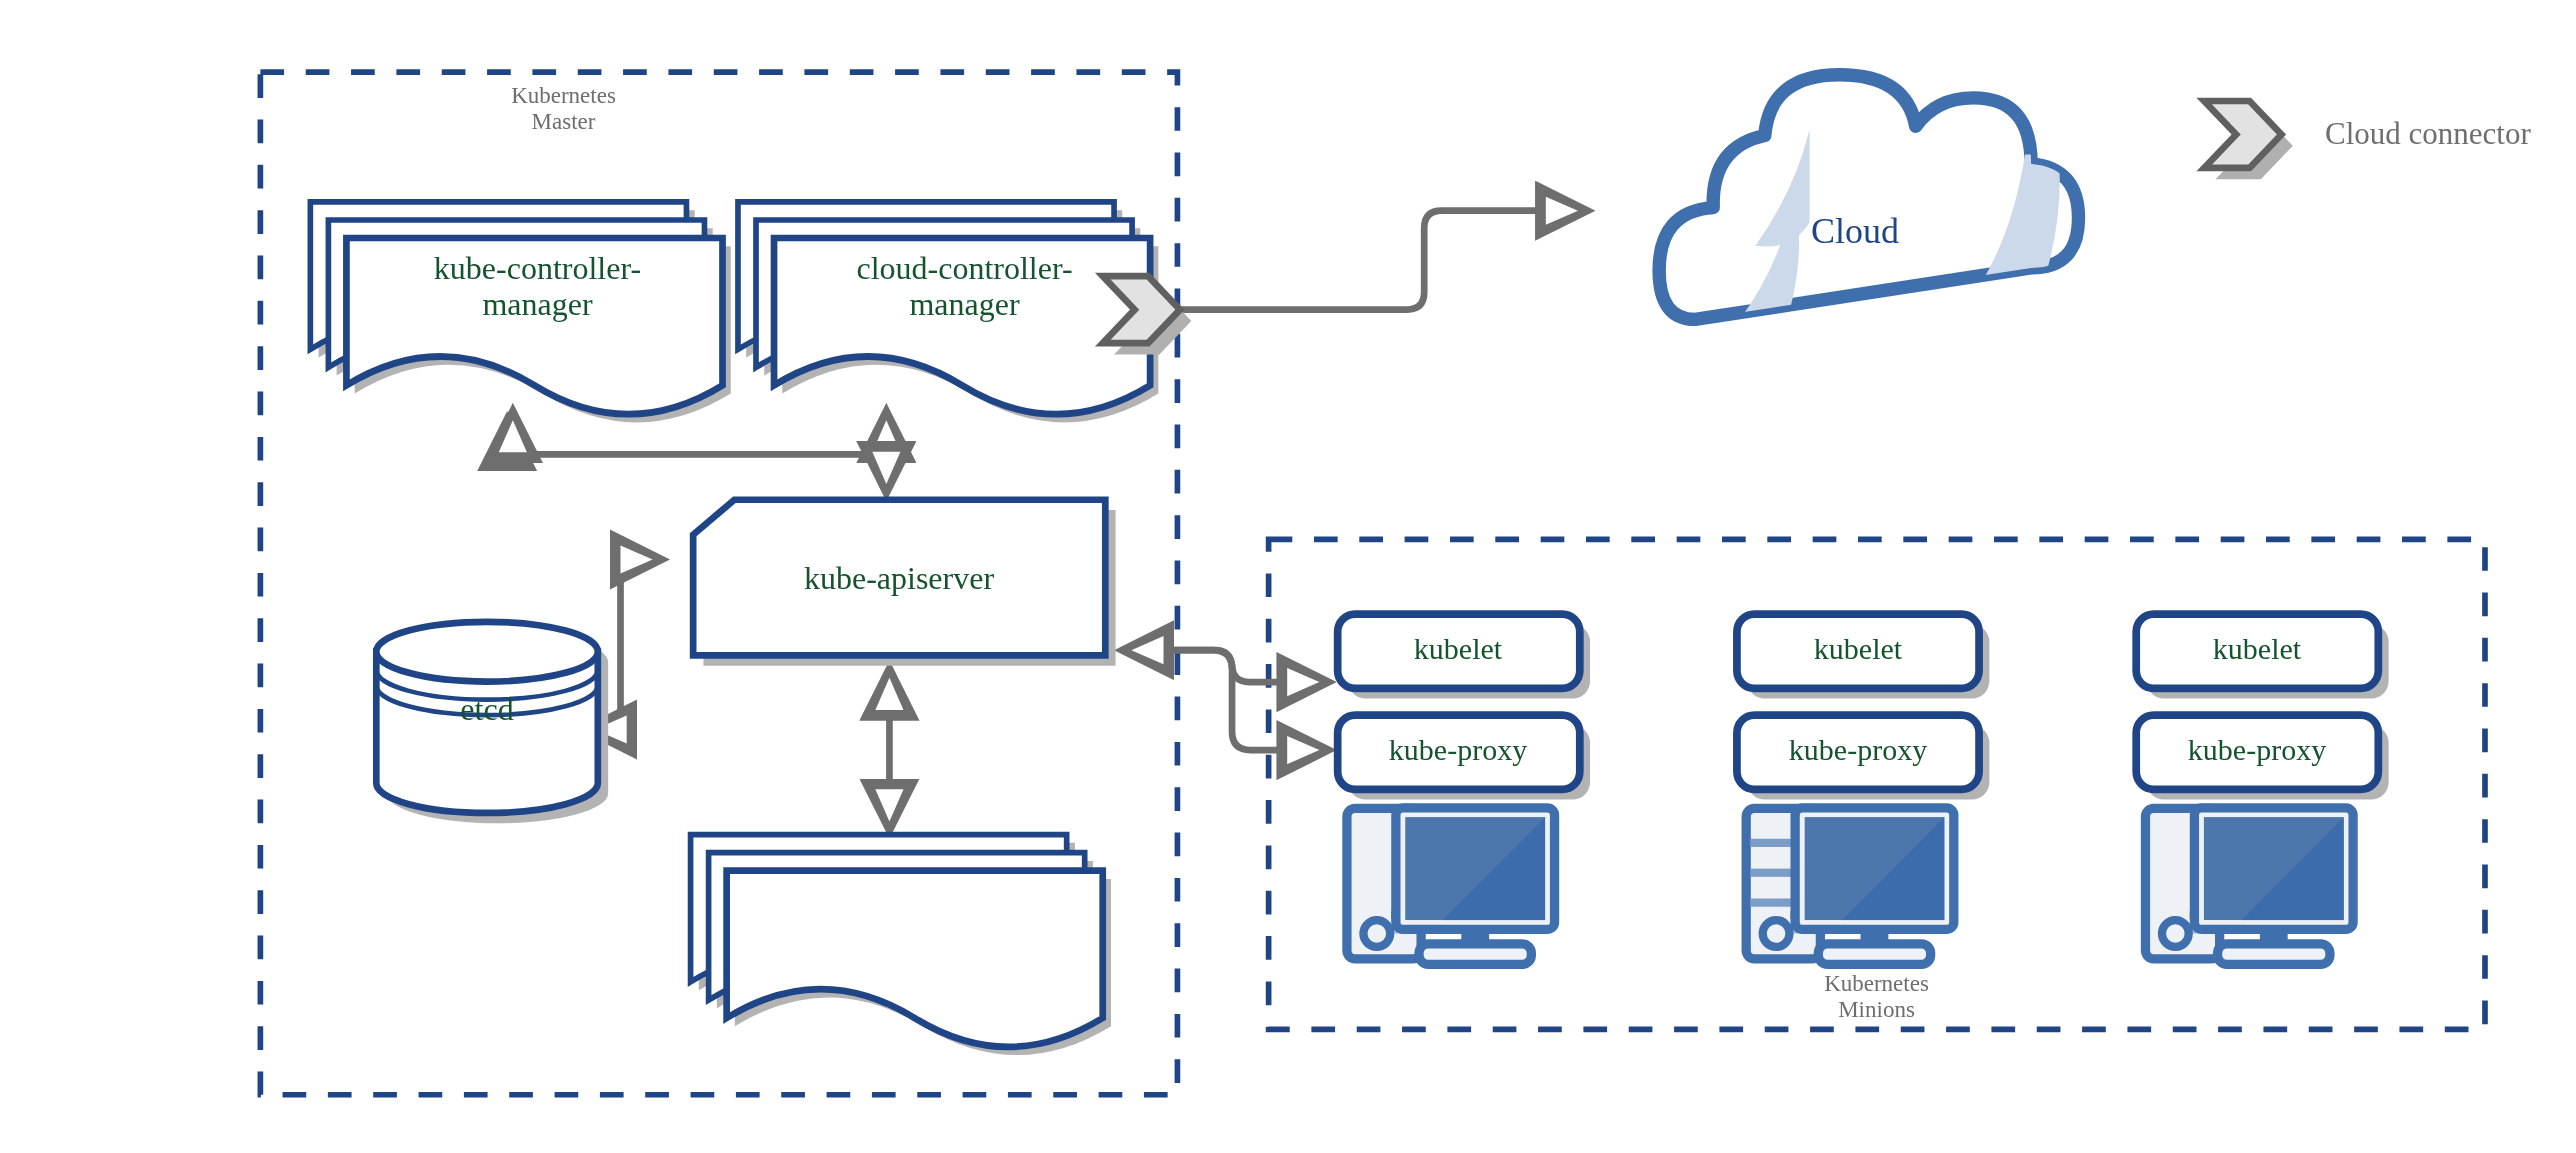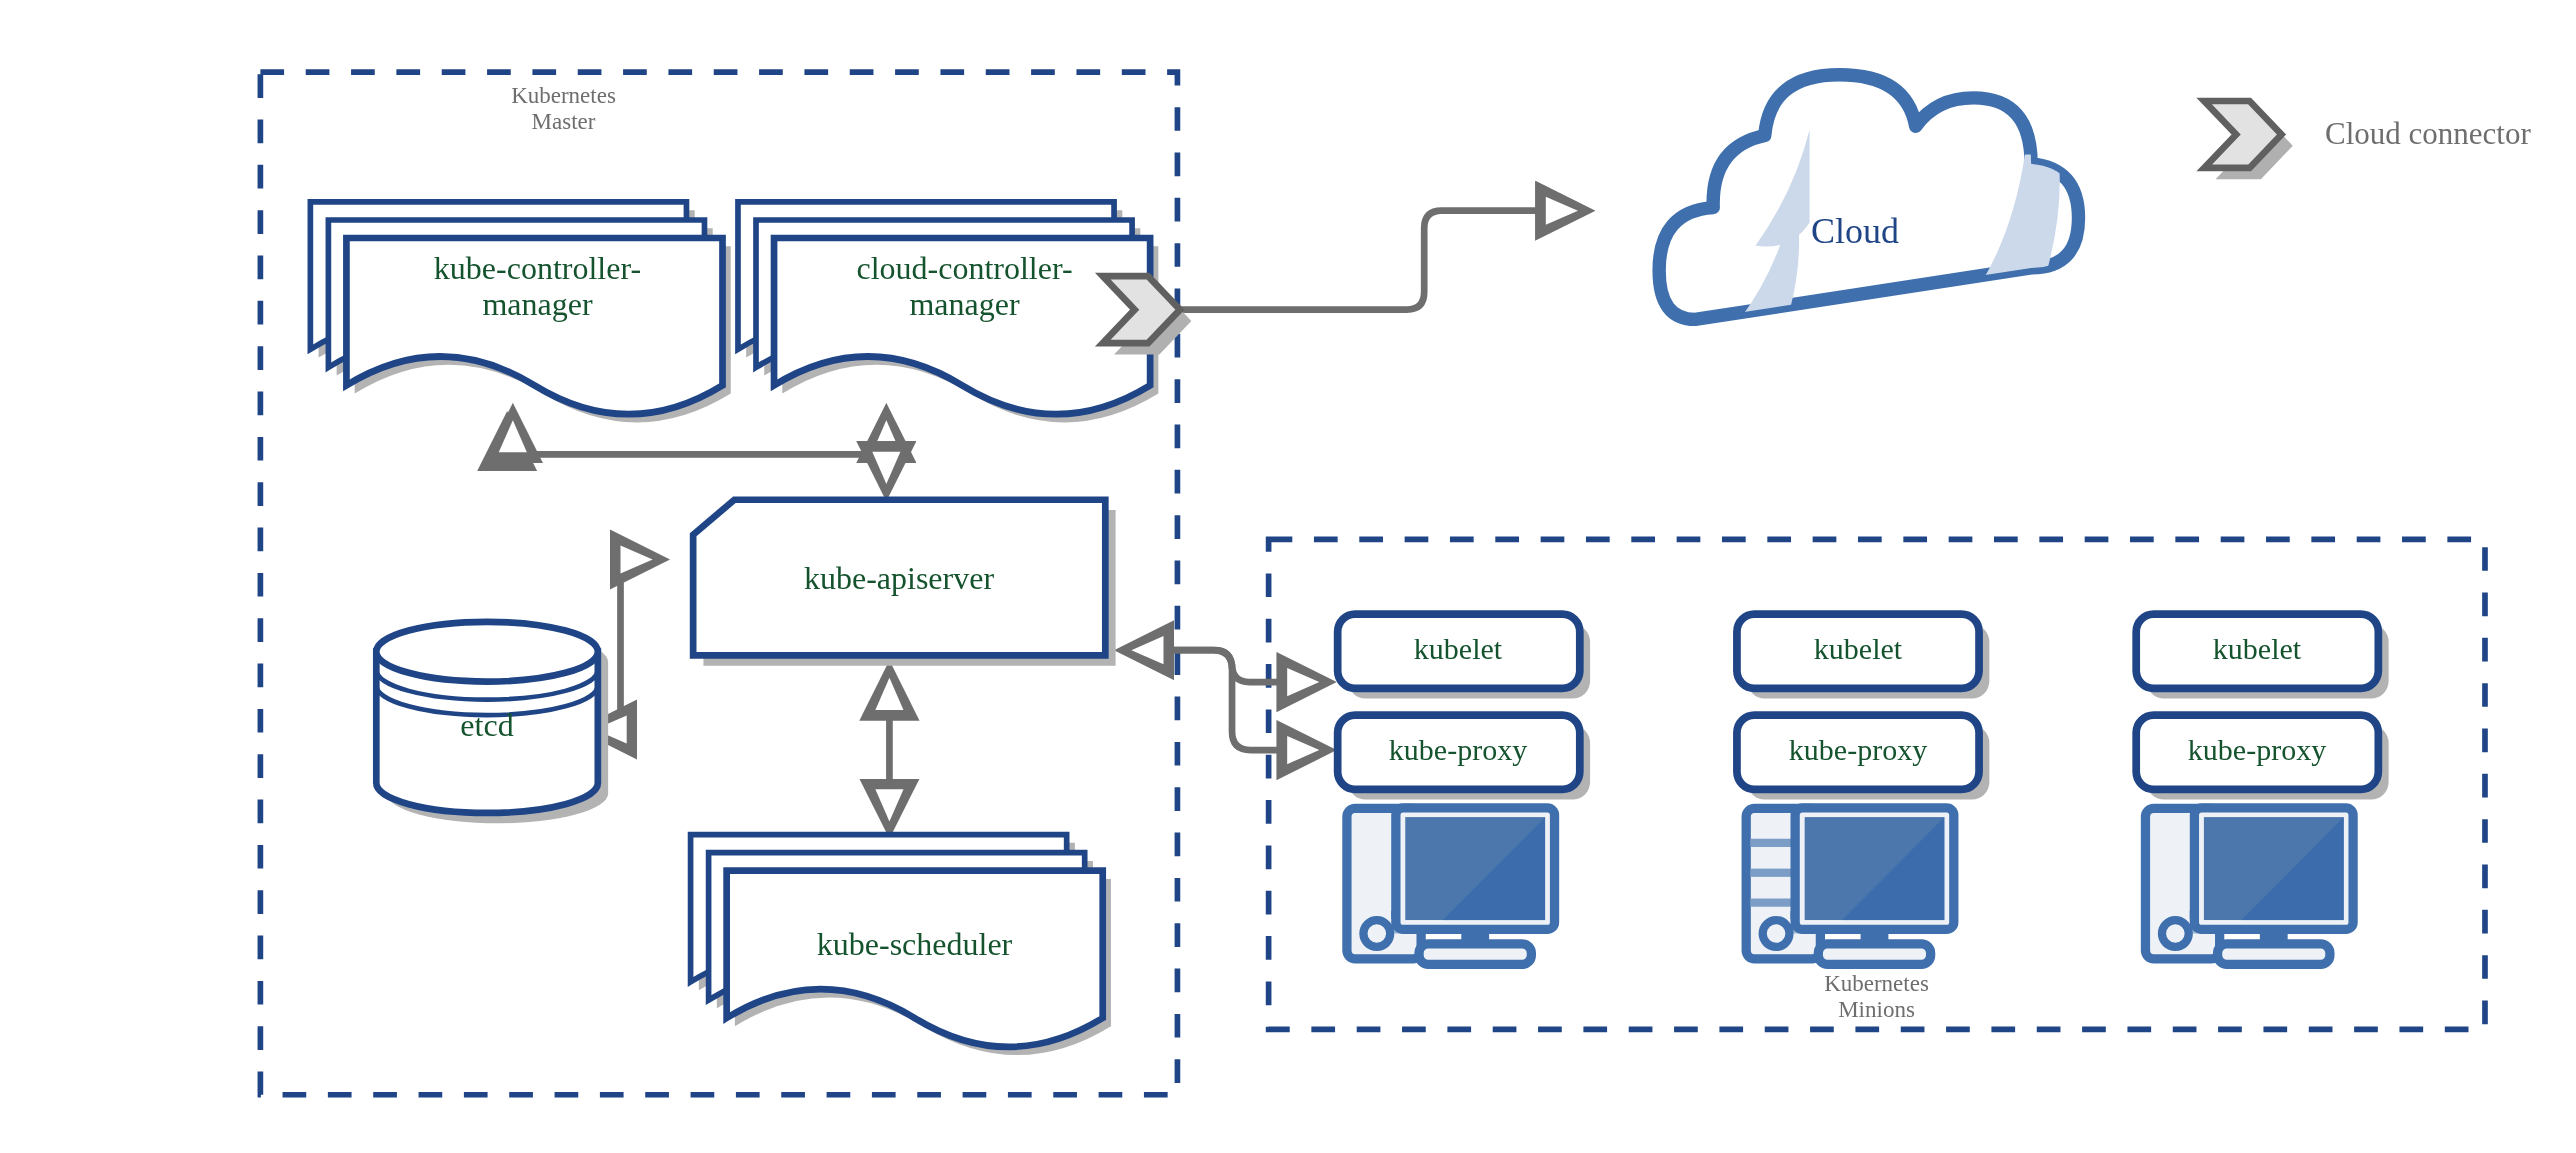--- a/index.html
+++ b/index.html
@@ -223,23 +223,22 @@
 Minions</div>
 
   <div class="lbl nodelbl" style="left:357px; top:251px; width:361px;">kube-controller-
 manager</div>
 
   <div class="lbl nodelbl" style="left:784px; top:251px; width:361px;">cloud-controller-
 manager</div>
 
   <div class="lbl nodelbl" style="left:693px; top:561px; width:412px;">kube-apiserver</div>
 
-  <div class="lbl nodelbl" style="left:384px; top:708px; width:206px;">etcd</div>
-
-  <div class="lbl nodelbl" style="left:734px; top:927px; width:361px;">kube-scheduler</div>
+  <div class="lbl nodelbl" style="left:384px; top:692px; width:206px;">etcd</div>
+
 
   <div class="lbl cloudlbl" style="left:1752px; top:211px; width:206px;">Cloud</div>
 
   <div class="lbl nodelbl" style="left:1337px; top:632px; width:242px; font-size:30px;">kubelet</div>
   <div class="lbl nodelbl" style="left:1337px; top:733px; width:242px; font-size:30px;">kube-proxy</div>
 
   <div class="lbl nodelbl" style="left:1737px; top:632px; width:242px; font-size:30px;">kubelet</div>
   <div class="lbl nodelbl" style="left:1737px; top:733px; width:242px; font-size:30px;">kube-proxy</div>
 
   <div class="lbl nodelbl" style="left:2136px; top:632px; width:242px; font-size:30px;">kubelet</div>

